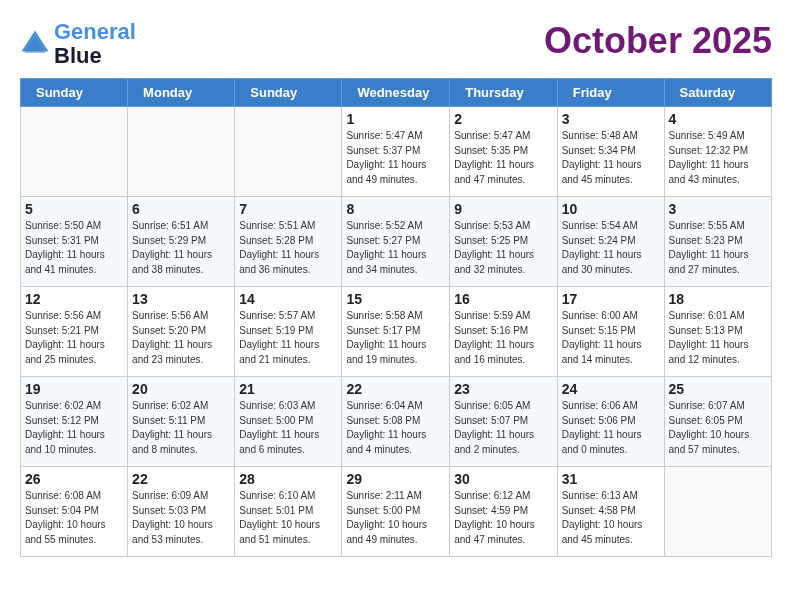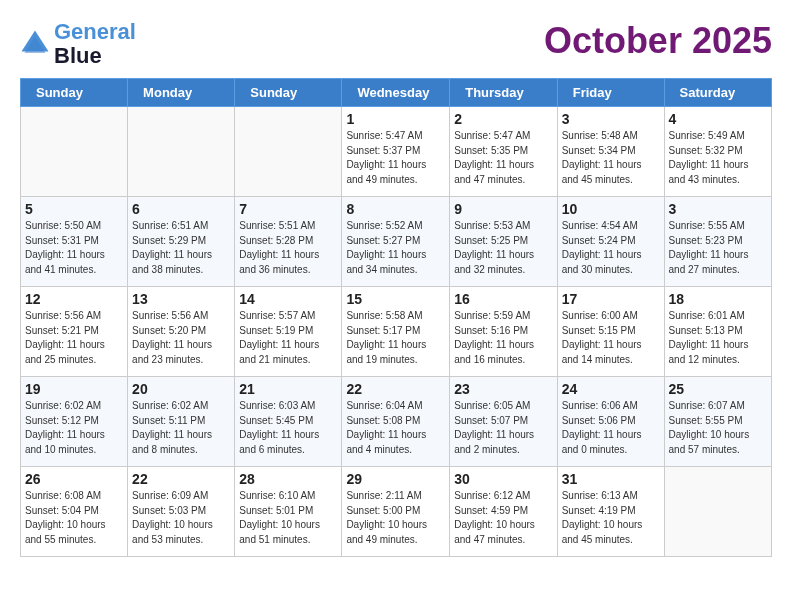--- a/index.html
+++ b/index.html
@@ -137,21 +137,21 @@
         </td>
         <td>
           <span class="day-num">3</span>
           <div class="day-info">Sunrise: 5:48 AM
 Sunset: 5:34 PM
 Daylight: 11 hours and 45 minutes.</div>
         </td>
         <td>
           <span class="day-num">4</span>
           <div class="day-info">Sunrise: 5:49 AM
-Sunset: 5:32 PM
+Sunset: 12:32 PM
 Daylight: 11 hours and 43 minutes.</div>
         </td>
       </tr>
       <tr>
         <td>
           <span class="day-num">5</span>
           <div class="day-info">Sunrise: 5:50 AM
 Sunset: 5:31 PM
 Daylight: 11 hours and 41 minutes.</div>
         </td>
@@ -174,21 +174,21 @@
 Daylight: 11 hours and 34 minutes.</div>
         </td>
         <td>
           <span class="day-num">9</span>
           <div class="day-info">Sunrise: 5:53 AM
 Sunset: 5:25 PM
 Daylight: 11 hours and 32 minutes.</div>
         </td>
         <td>
           <span class="day-num">10</span>
-          <div class="day-info">Sunrise: 4:54 AM
+          <div class="day-info">Sunrise: 5:54 AM
 Sunset: 5:24 PM
 Daylight: 11 hours and 30 minutes.</div>
         </td>
         <td>
           <span class="day-num">3</span>
           <div class="day-info">Sunrise: 5:55 AM
 Sunset: 5:23 PM
 Daylight: 11 hours and 27 minutes.</div>
         </td>
       </tr>
@@ -245,21 +245,21 @@
         </td>
         <td>
           <span class="day-num">20</span>
           <div class="day-info">Sunrise: 6:02 AM
 Sunset: 5:11 PM
 Daylight: 11 hours and 8 minutes.</div>
         </td>
         <td>
           <span class="day-num">21</span>
           <div class="day-info">Sunrise: 6:03 AM
-Sunset: 5:45 PM
+Sunset: 5:00 PM
 Daylight: 11 hours and 6 minutes.</div>
         </td>
         <td>
           <span class="day-num">22</span>
           <div class="day-info">Sunrise: 6:04 AM
 Sunset: 5:08 PM
 Daylight: 11 hours and 4 minutes.</div>
         </td>
         <td>
           <span class="day-num">23</span>
@@ -269,21 +269,21 @@
         </td>
         <td>
           <span class="day-num">24</span>
           <div class="day-info">Sunrise: 6:06 AM
 Sunset: 5:06 PM
 Daylight: 11 hours and 0 minutes.</div>
         </td>
         <td>
           <span class="day-num">25</span>
           <div class="day-info">Sunrise: 6:07 AM
-Sunset: 5:55 PM
+Sunset: 6:05 PM
 Daylight: 10 hours and 57 minutes.</div>
         </td>
       </tr>
       <tr>
         <td>
           <span class="day-num">26</span>
           <div class="day-info">Sunrise: 6:08 AM
 Sunset: 5:04 PM
 Daylight: 10 hours and 55 minutes.</div>
         </td>
@@ -307,19 +307,19 @@
         </td>
         <td>
           <span class="day-num">30</span>
           <div class="day-info">Sunrise: 6:12 AM
 Sunset: 4:59 PM
 Daylight: 10 hours and 47 minutes.</div>
         </td>
         <td>
           <span class="day-num">31</span>
           <div class="day-info">Sunrise: 6:13 AM
-Sunset: 4:19 PM
+Sunset: 4:58 PM
 Daylight: 10 hours and 45 minutes.</div>
         </td>
         <td class="empty"></td>
       </tr>
     </tbody>
 </table>
 
 </body></html>

